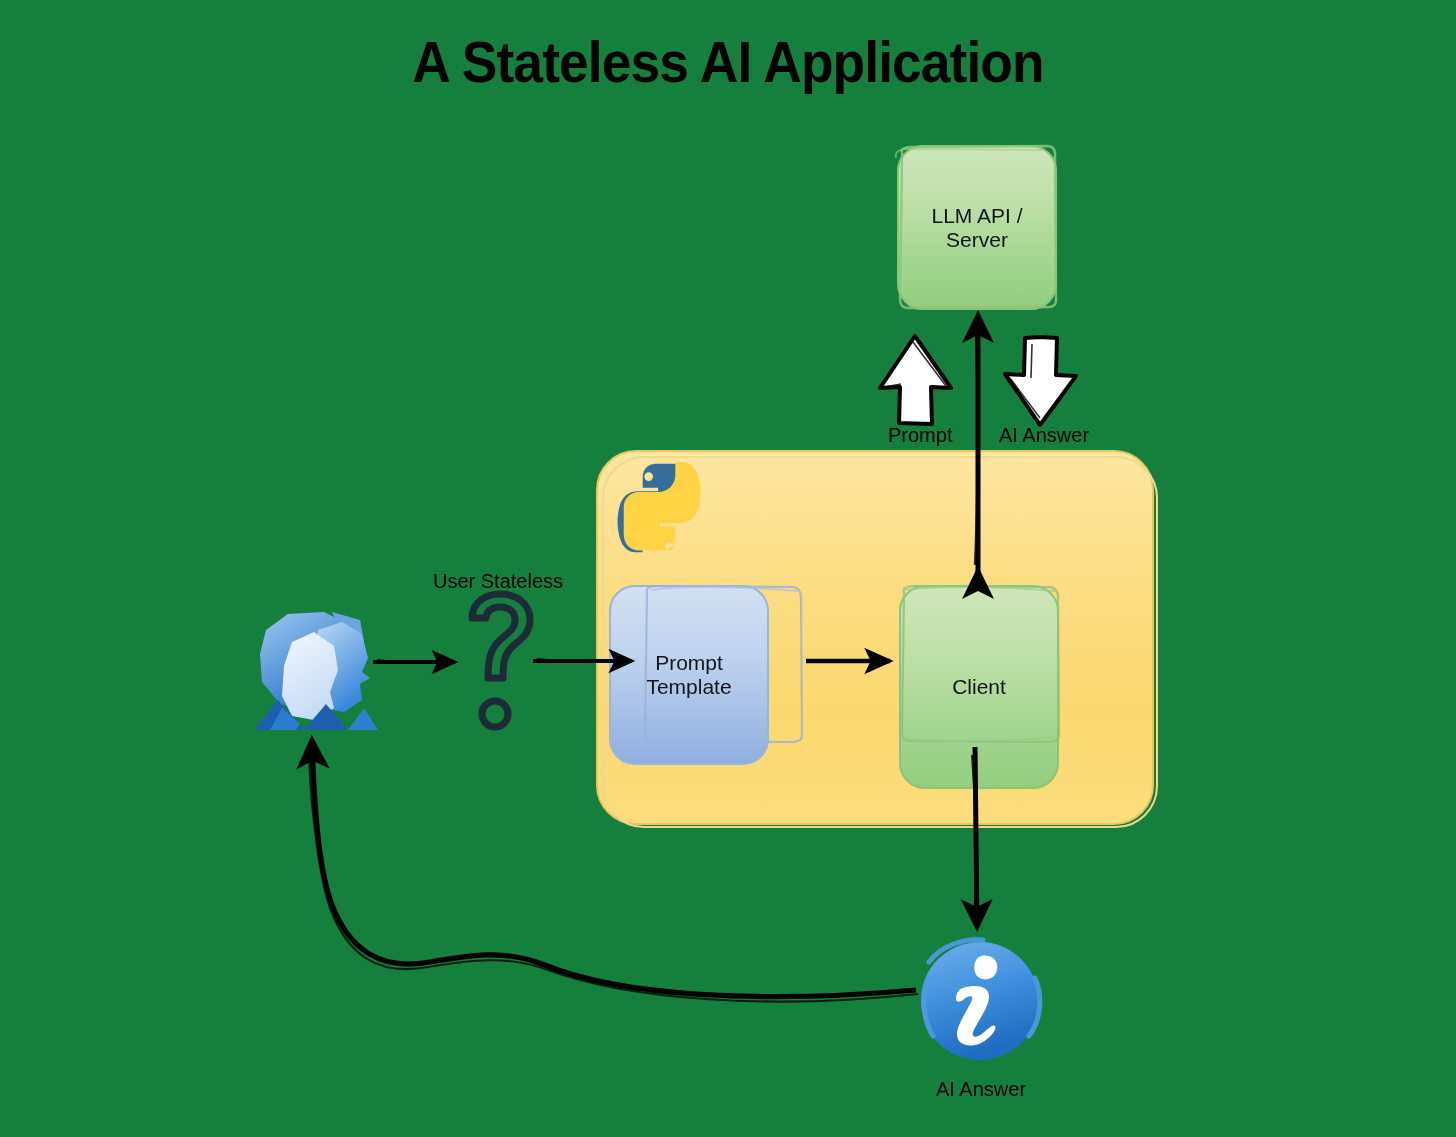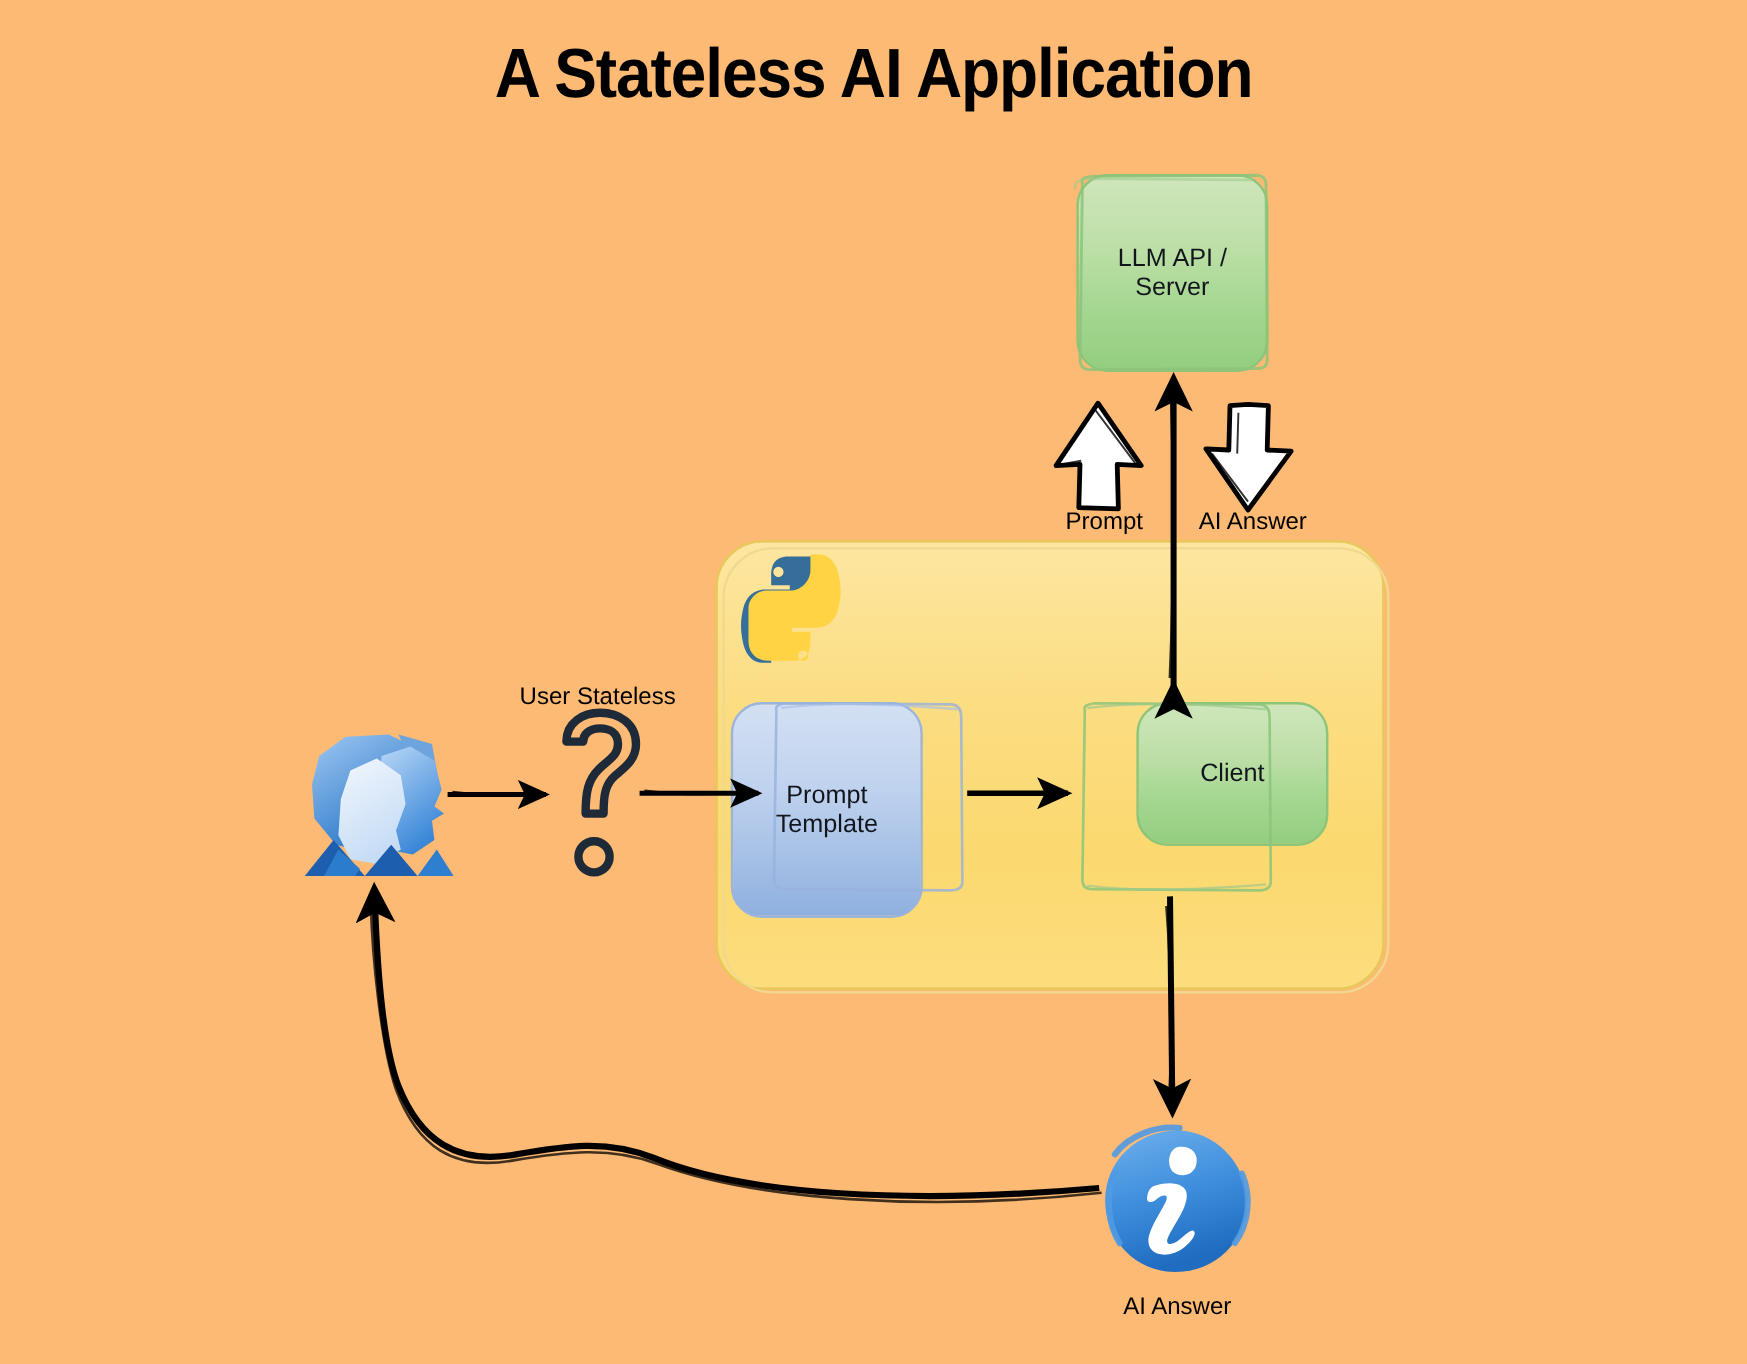--- a/index.html
+++ b/index.html
@@ -7,21 +7,21 @@
     padding: 0;
     background: #ffffff;
   }
   body {
     font-family: "Liberation Sans", sans-serif;
   }
   #canvas {
     position: relative;
     width: 1456px;
     height: 1137px;
-    background: #fdba74;
+    background: #15803d;
     overflow: hidden;
   }
 
   
   #title {
     position: absolute;
     left: 0;
     top: 28px;
     width: 1456px;
     text-align: center;
@@ -131,21 +131,21 @@
   </svg>
 
   <div class="node blue-fill" id="prompt-template-box" style="left:609px; top:585px; width:160px; height:180px;">
     <div class="inner-label">Prompt Template</div>
   </div>
   <svg class="overlay">
     <path d="M647,592 Q645,587 656,586 L793,587 Q801,588 801,597 L802,735 Q802,742 792,742 L653,741 Q645,741 645,733 Z" fill="none" stroke="#97b1dc" stroke-width="2.2" opacity="0.8"></path>
     <path d="M651,590 Q700,583 798,591" fill="none" stroke="#a8bfe6" stroke-width="2" opacity="0.7"></path>
   </svg>
 
-  <div class="node green-fill" id="client-box" style="left:899px; top:585px; width:160px; height:120px;margin-left:48px;">
+  <div class="node green-fill" id="client-box" style="left:899px; top:585px; width:160px; height:204px;">
     <div class="inner-label">Client</div>
   </div>
   <svg class="overlay">
     <path d="M904,592 Q902,587 913,586 L1050,587 Q1058,588 1058,597 L1059,735 Q1059,742 1049,742 L910,741 Q902,741 902,733 Z" fill="none" stroke="#8cc47a" stroke-width="2.2" opacity="0.85"></path>
     <path d="M906,590 Q960,583 1055,591" fill="none" stroke="#9cc98b" stroke-width="2" opacity="0.7"></path>
     <path d="M906,738 Q960,745 1055,737" fill="none" stroke="#9cc98b" stroke-width="2" opacity="0.7"></path>
   </svg>
 
   <svg class="overlay">
     <defs>

